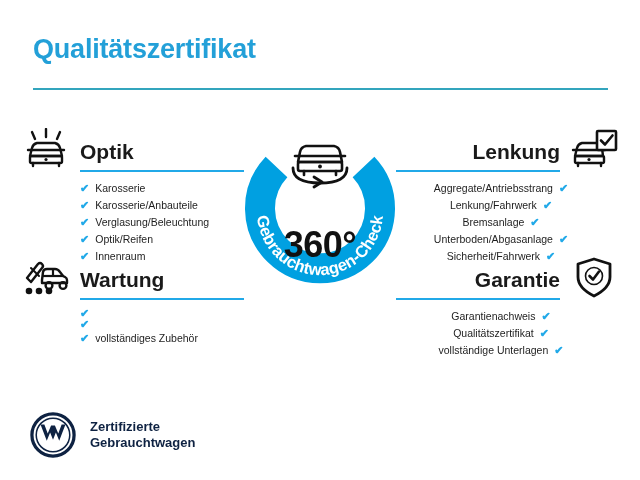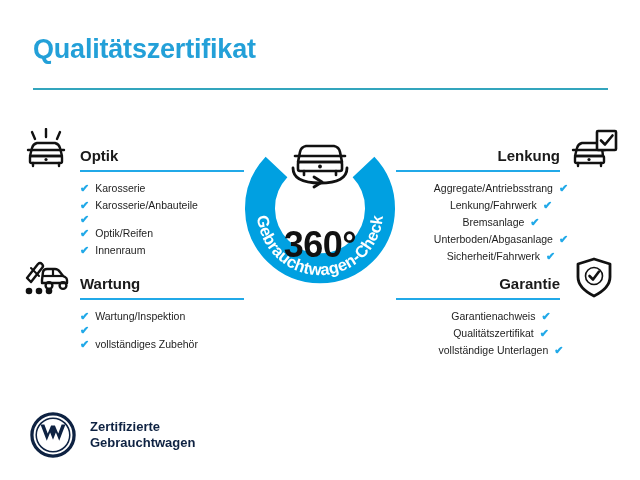--- a/index.html
+++ b/index.html
@@ -45,21 +45,21 @@
   .sec-technik  { left: 396px; top: 128px; width: 222px; }
   .sec-garantie { left: 396px; top: 256px; width: 222px; }
 
   .sec-head {
     position: relative;
     height: 46px;
   }
   .sec-title {
     position: absolute;
     bottom: 10px;
-    font-size: 15px;
+    font-size: 21px;
     font-weight: bold;
     color: #1a1a1a;
     white-space: nowrap;
   }
   .sec-underline {
     position: absolute;
     bottom: 2px;
     height: 2px;
     background: #21a9e8;
   }
@@ -178,20 +178,21 @@
     <li class="check-item">
       <span class="tick">✔</span>
       <span>Karosserie</span>
     </li>
     <li class="check-item">
       <span class="tick">✔</span>
       <span>Karosserie/Anbauteile</span>
     </li>
     <li class="check-item">
       <span class="tick">✔</span>
+      <span>Verglasung/Beleuchtung</span>
     </li>
     <li class="check-item">
       <span class="tick">✔</span>
       <span>Optik/Reifen</span>
     </li>
     <li class="check-item">
       <span class="tick">✔</span>
       <span>Innenraum</span>
     </li>
   </ul>
@@ -212,21 +213,20 @@
         <circle cx="17" cy="35" r="3.3" fill="#111"></circle>
         <circle cx="27" cy="35" r="3.3" fill="#111"></circle>
       </svg>
     </span>
     <span class="sec-title">Wartung</span>
     <span class="sec-underline"></span>
   </div>
   <ul class="check-list">
     <li class="check-item">
       <span class="tick">✔</span>
-      <span>Wartung/Inspektion</span>
     </li>
     <li class="check-item">
       <span class="tick">✔</span>
     </li>
     <li class="check-item">
       <span class="tick">✔</span>
       <span>vollständiges Zubehör</span>
     </li>
   </ul>
 </div>

